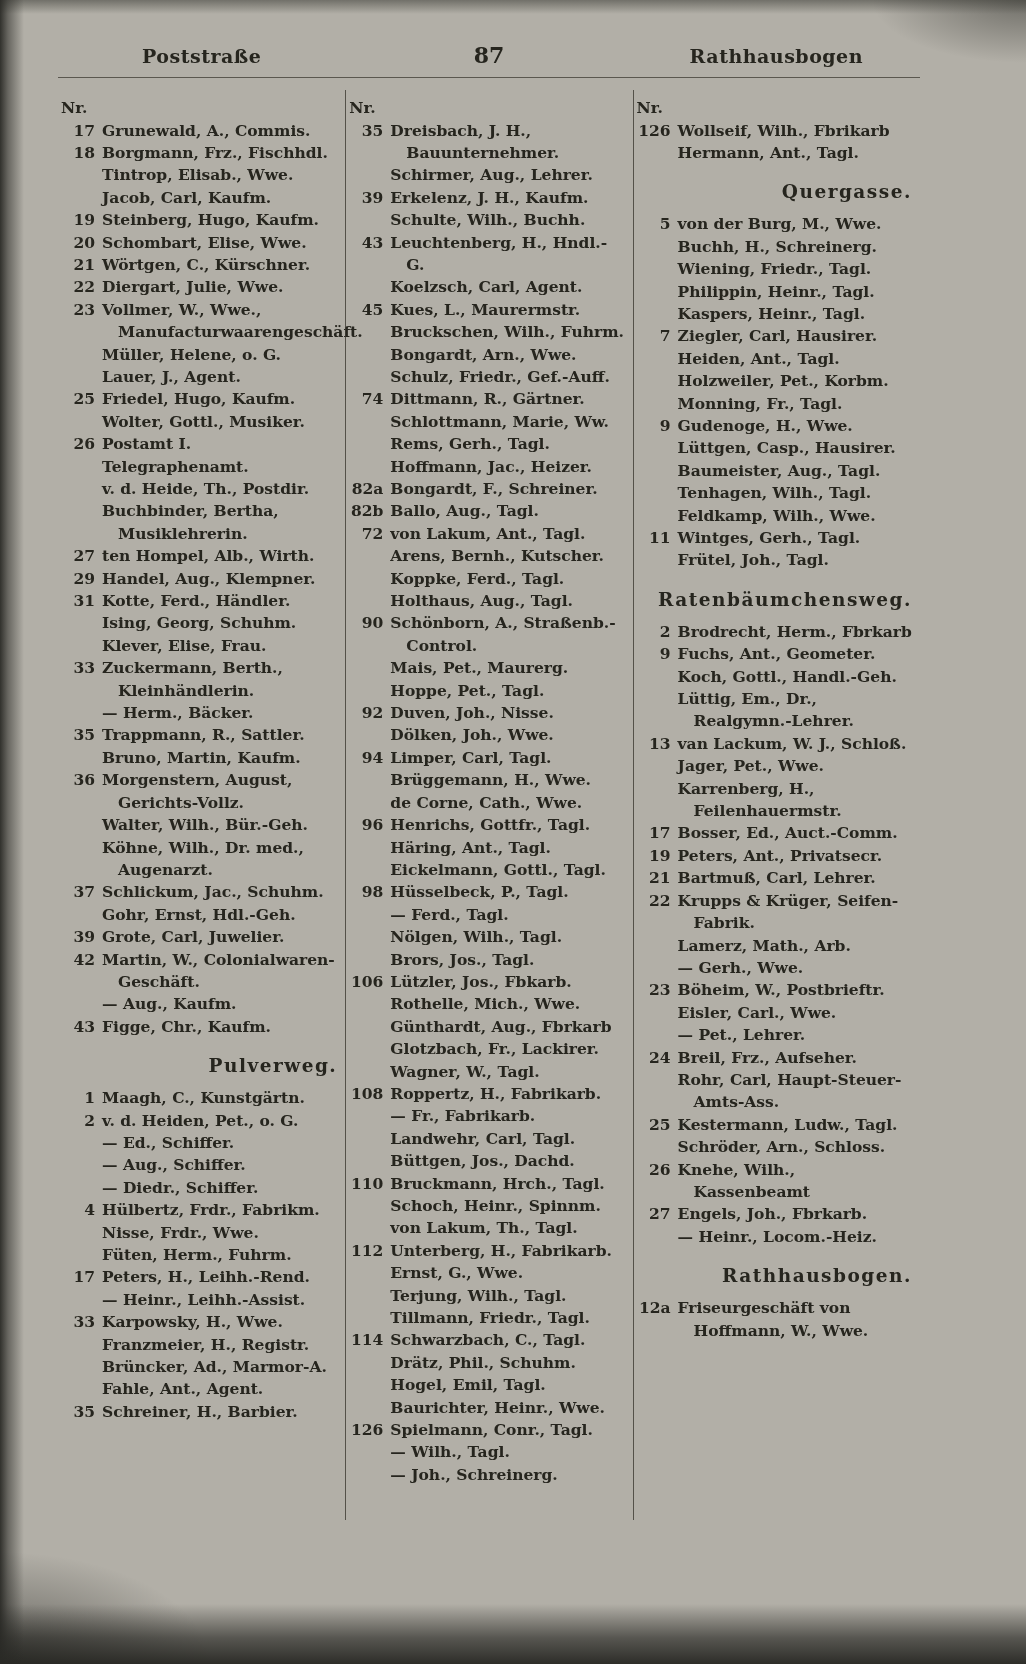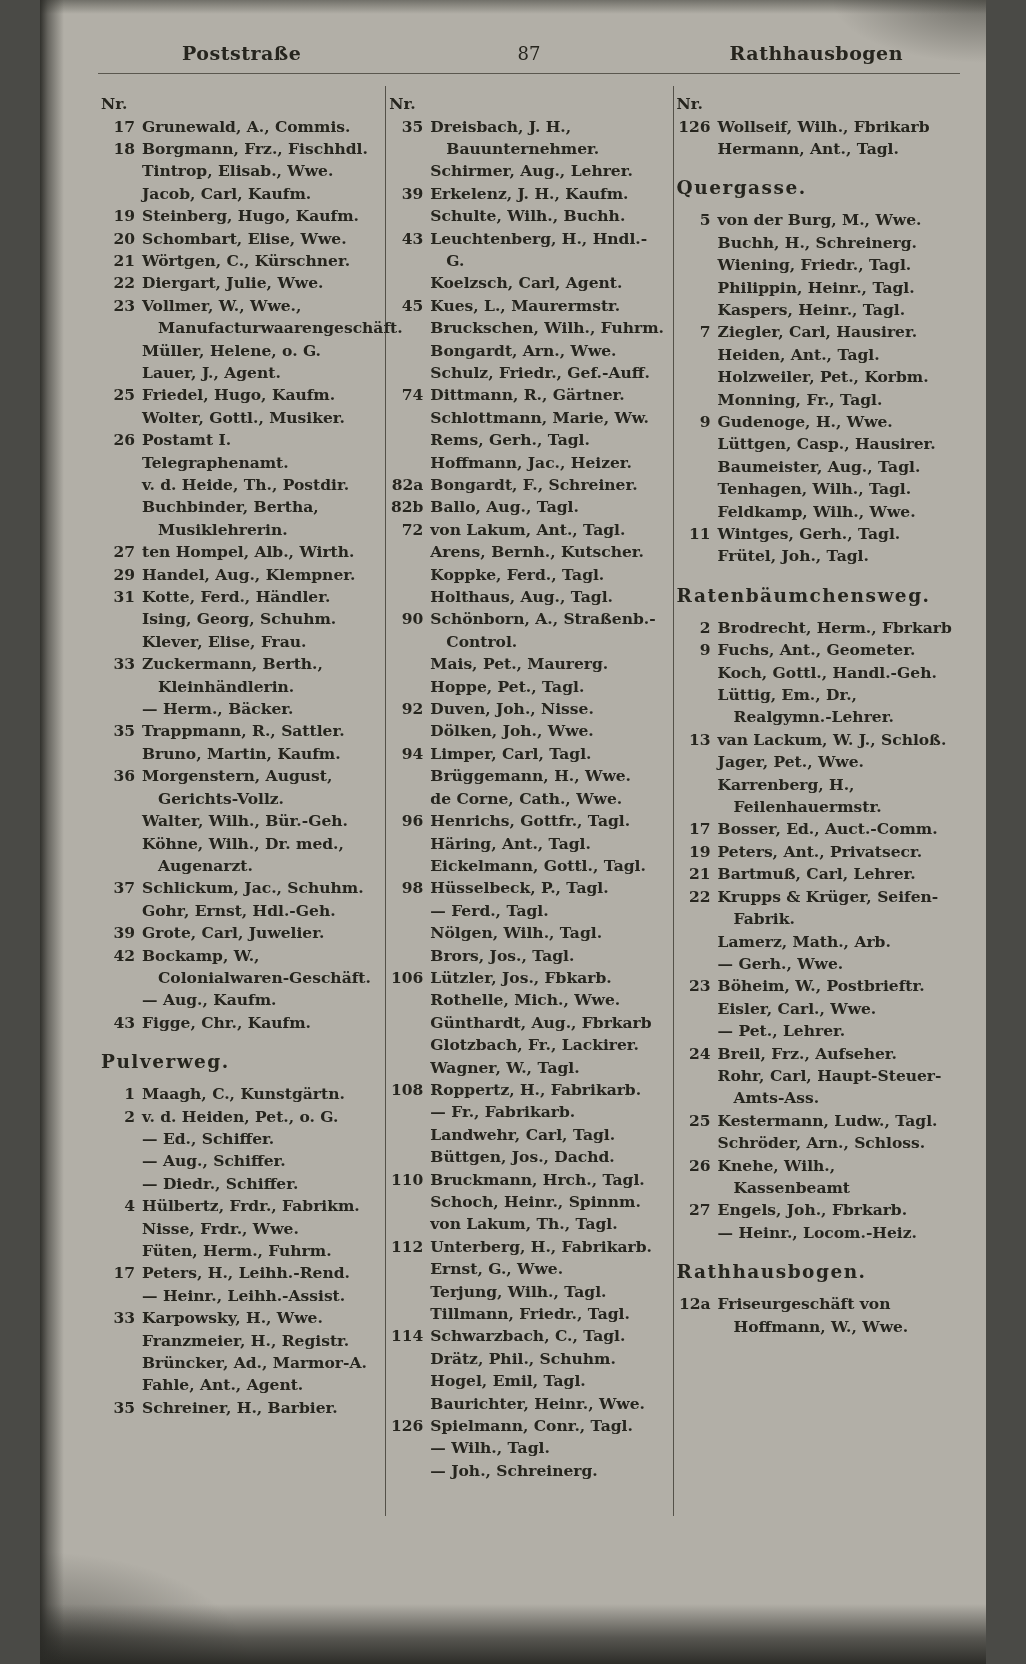--- a/index.html
+++ b/index.html
@@ -1,18 +1,18 @@
 <!DOCTYPE html>
 <html><head>
 <meta charset="utf-8">
 <style>
   html,body { margin:0; padding:0; background:#4a4a46; }
   .scan {
     position:relative;
-    width:946px; height:1664px;
+    width:1026px; height:1664px;
     margin:0 auto;
     background:
       linear-gradient(90deg, rgba(42,42,38,0.95) 0px, rgba(42,42,38,0.55) 8px, rgba(42,42,38,0) 24px),
       linear-gradient(180deg, rgba(60,60,54,0.55) 0px, rgba(60,60,54,0) 14px),
       linear-gradient(0deg, rgba(38,38,34,0.95) 0px, rgba(38,38,34,0.65) 26px, rgba(38,38,34,0) 60px),
       radial-gradient(ellipse 220px 90px at 100% 0%, rgba(55,55,50,0.55), rgba(55,55,50,0) 70%),
       radial-gradient(ellipse 300px 160px at 0% 100%, rgba(40,40,36,0.6), rgba(40,40,36,0) 70%),
       #b2afa7;
     overflow:hidden;
     font-family:"DejaVu Serif", serif;
@@ -23,21 +23,21 @@
   }
   .page-header {
     display:flex; align-items:baseline;
     border-bottom:1px solid rgba(60,58,50,0.75);
     padding-bottom:9px;
   }
   .page-header .ht {
     flex:1; text-align:center; font-weight:bold; font-size:19px; letter-spacing:0.5px;
   }
   .page-header .hn {
-    flex:1; text-align:center; font-size:18px; font-weight:normal;
+    flex:1; text-align:center; font-size:22px; font-weight:bold;
   }
   .columns { display:flex; align-items:stretch; margin-top:12px; min-height:1430px; }
   .col {
     width:287.3px; box-sizing:border-box;
     padding:7px 8px 0 3px;
   }
   .col + .col { border-left:1px solid rgba(60,58,50,0.8); }
   .nr-label {
     font-weight:bold; font-size:15.5px; line-height:22.5px;
   }
@@ -46,21 +46,21 @@
     font-size:15.5px; line-height:22.4px;
   }
   .entry .num {
     flex:none; width:34px; text-align:right; padding-right:7px;
   }
   .entry .txt {
     flex:1;
     padding-left:16px; text-indent:-16px; 
   }
   .street-heading {
-    text-align:left; font-weight:bold; font-size:18.5px;
+    text-align:right; font-weight:bold; font-size:18.5px;
     letter-spacing:1.5px;
     margin:17px 0 11px 0;
   }
 </style>
 </head>
 <body>
 
 <div class="scan">
   <div class="content">
     <div class="page-header">
@@ -194,21 +194,21 @@
           <div class="entry">
             <span class="num"></span>
             <span class="txt">Gohr, Ernst, Hdl.-Geh.</span>
           </div>
           <div class="entry">
             <span class="num">39</span>
             <span class="txt">Grote, Carl, Juwelier.</span>
           </div>
           <div class="entry">
             <span class="num">42</span>
-            <span class="txt">Bockamp, W., Colonialwaren-Geschäft.</span>
+            <span class="txt">Martin, W., Colonialwaren-Geschäft.</span>
           </div>
           <div class="entry">
             <span class="num"></span>
             <span class="txt">— Aug., Kaufm.</span>
           </div>
           <div class="entry">
             <span class="num">43</span>
             <span class="txt">Figge, Chr., Kaufm.</span>
           </div>
           <div class="street-heading">Pulverweg.</div>

